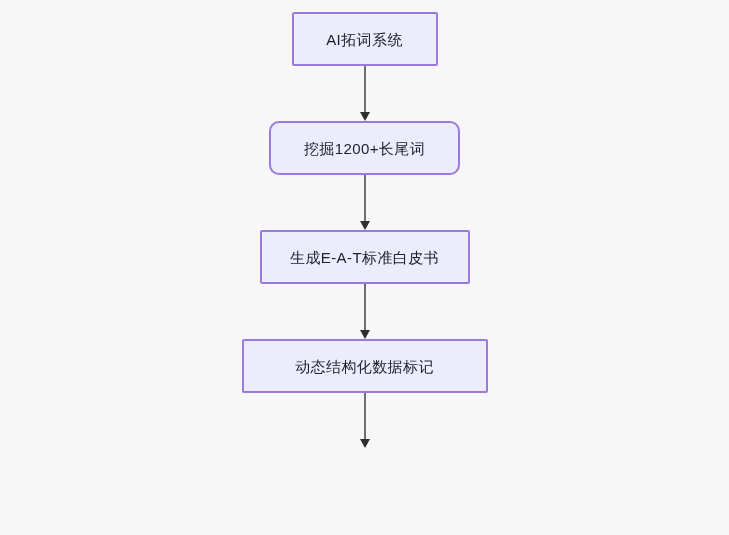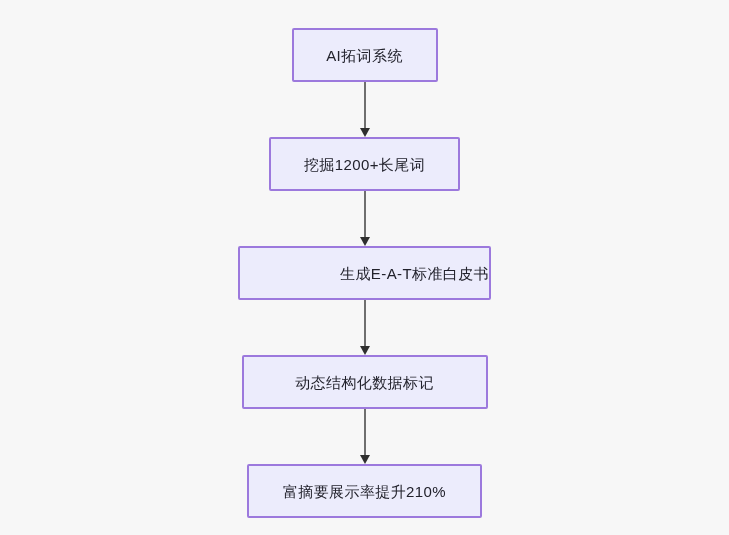--- a/index.html
+++ b/index.html
@@ -20,21 +20,21 @@
   }
   .flow-stack {
     position: absolute;
     left: 0;
     top: 0;
     width: 729px;
     height: 535px;
     display: flex;
     flex-direction: column;
     align-items: center;
-    padding-top: 28px;
+    padding-top: 12px;
     box-sizing: border-box;
   }
   .node {
     box-sizing: border-box;
     height: 54px;
     background: #ececfc;
     border: 2px solid #9c79dd;
     border-radius: 2px;
     display: flex;
     align-items: center;
@@ -71,22 +71,22 @@
     bottom: 0;
     transform: translateX(-50%);
     width: 0;
     height: 0;
     border-left: 5px solid transparent;
     border-right: 5px solid transparent;
     border-top: 9px solid #2f2f2f;
   }
   
   .w1 { width: 146px; }
-  .w2 { width: 191px; }
-  .w3 { width: 253px; justify-content: flex-end; }
+  .w2 { width: 191px; border-radius: 10px; }
+  .w3 { width: 210px; }
   .w4 { width: 246px; }
   .w5 { width: 235px; }
 </style>
 </head>
 <body>
 
 <div id="flow-canvas">
   <div class="flow-stack">
 
     <div class="node w1">
@@ -118,18 +118,15 @@
 
     <div class="node w4">
       <span class="node-text">动态结构化数据标记</span>
     </div>
 
     <div class="connector">
       <div class="stem"></div>
       <div class="head"></div>
     </div>
 
-    <div class="node w5">
-      <span class="node-text">富摘要展示率提升210%</span>
-    </div>
 
   </div>
 </div>
 
 </body></html>

